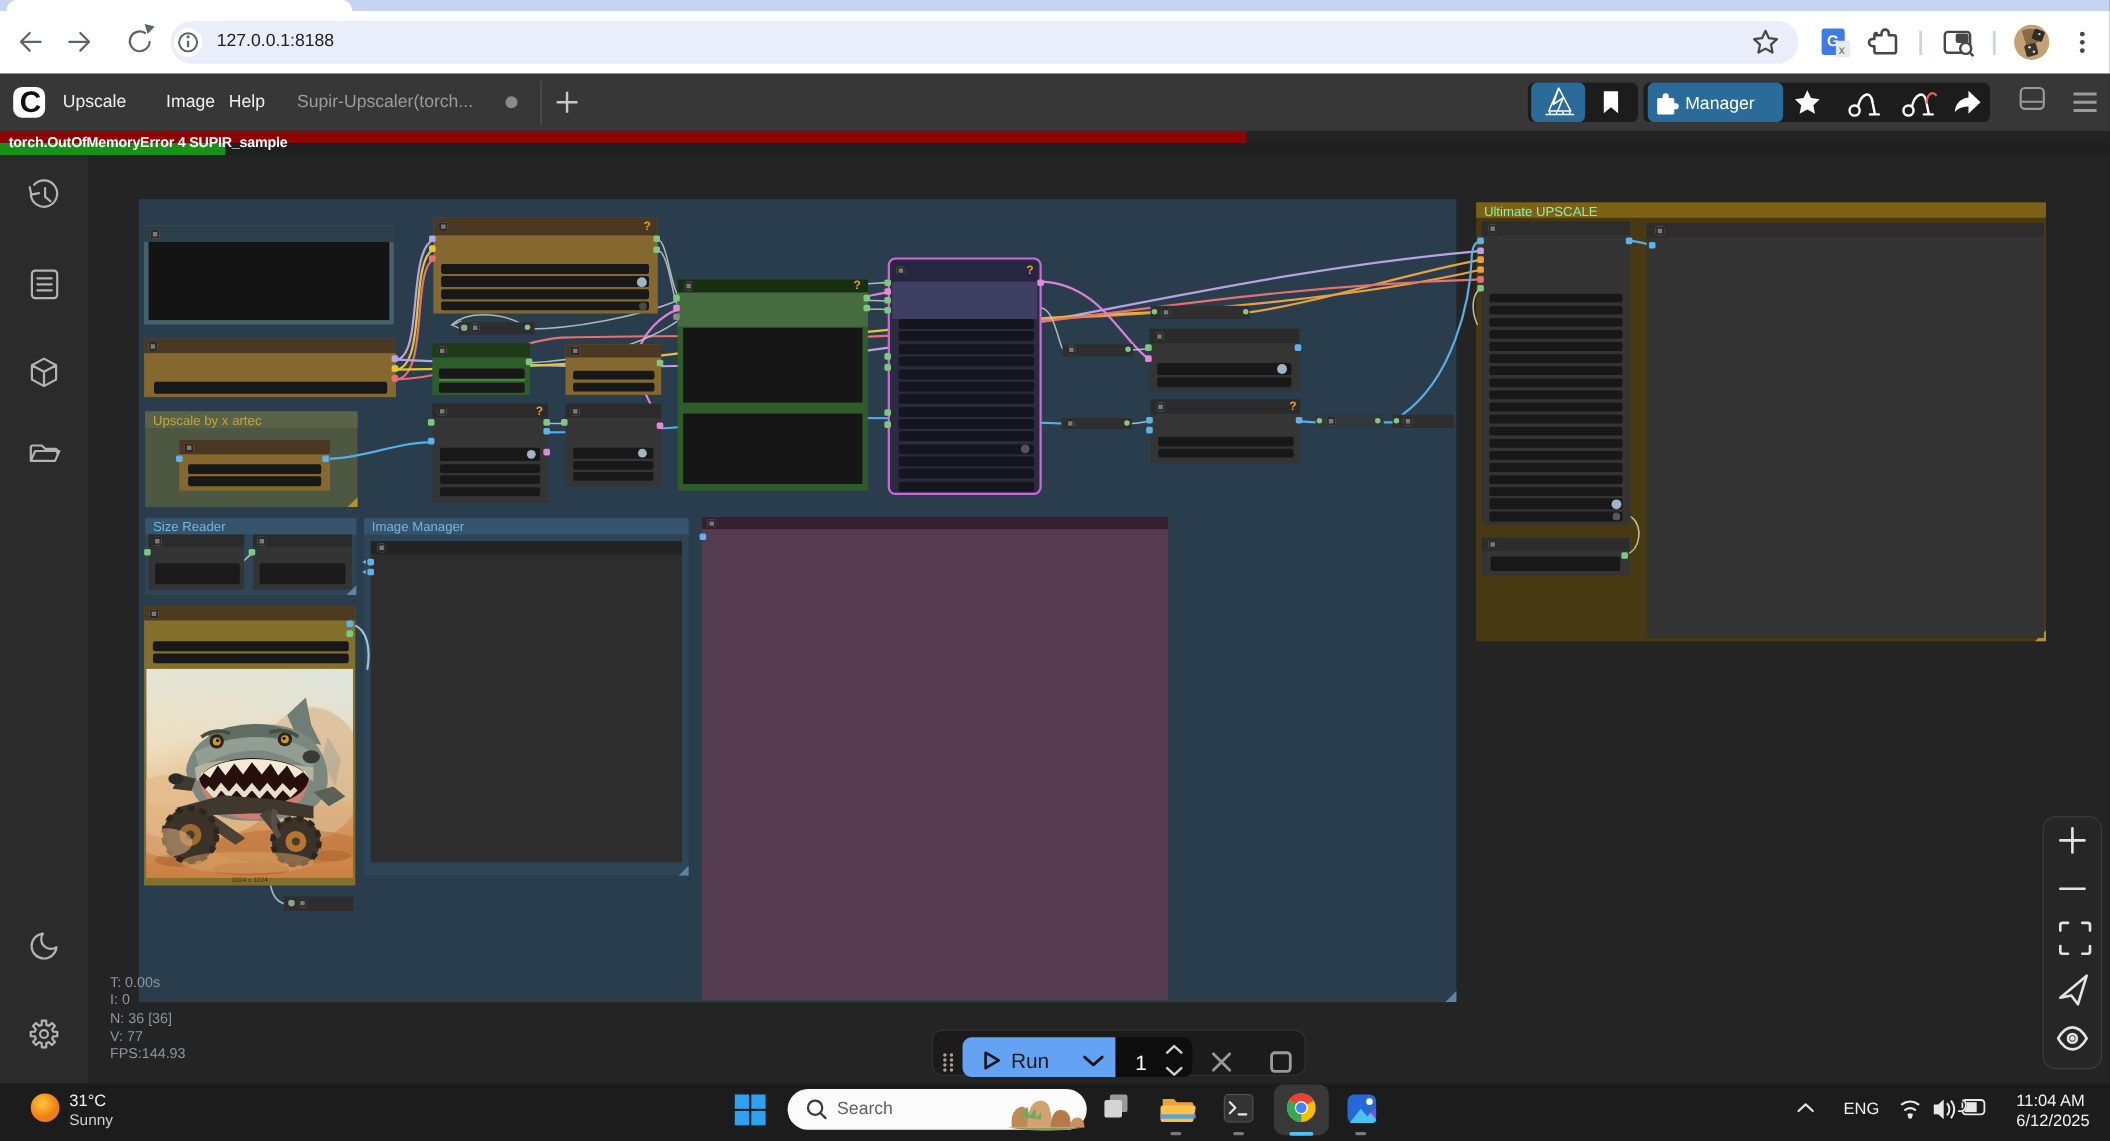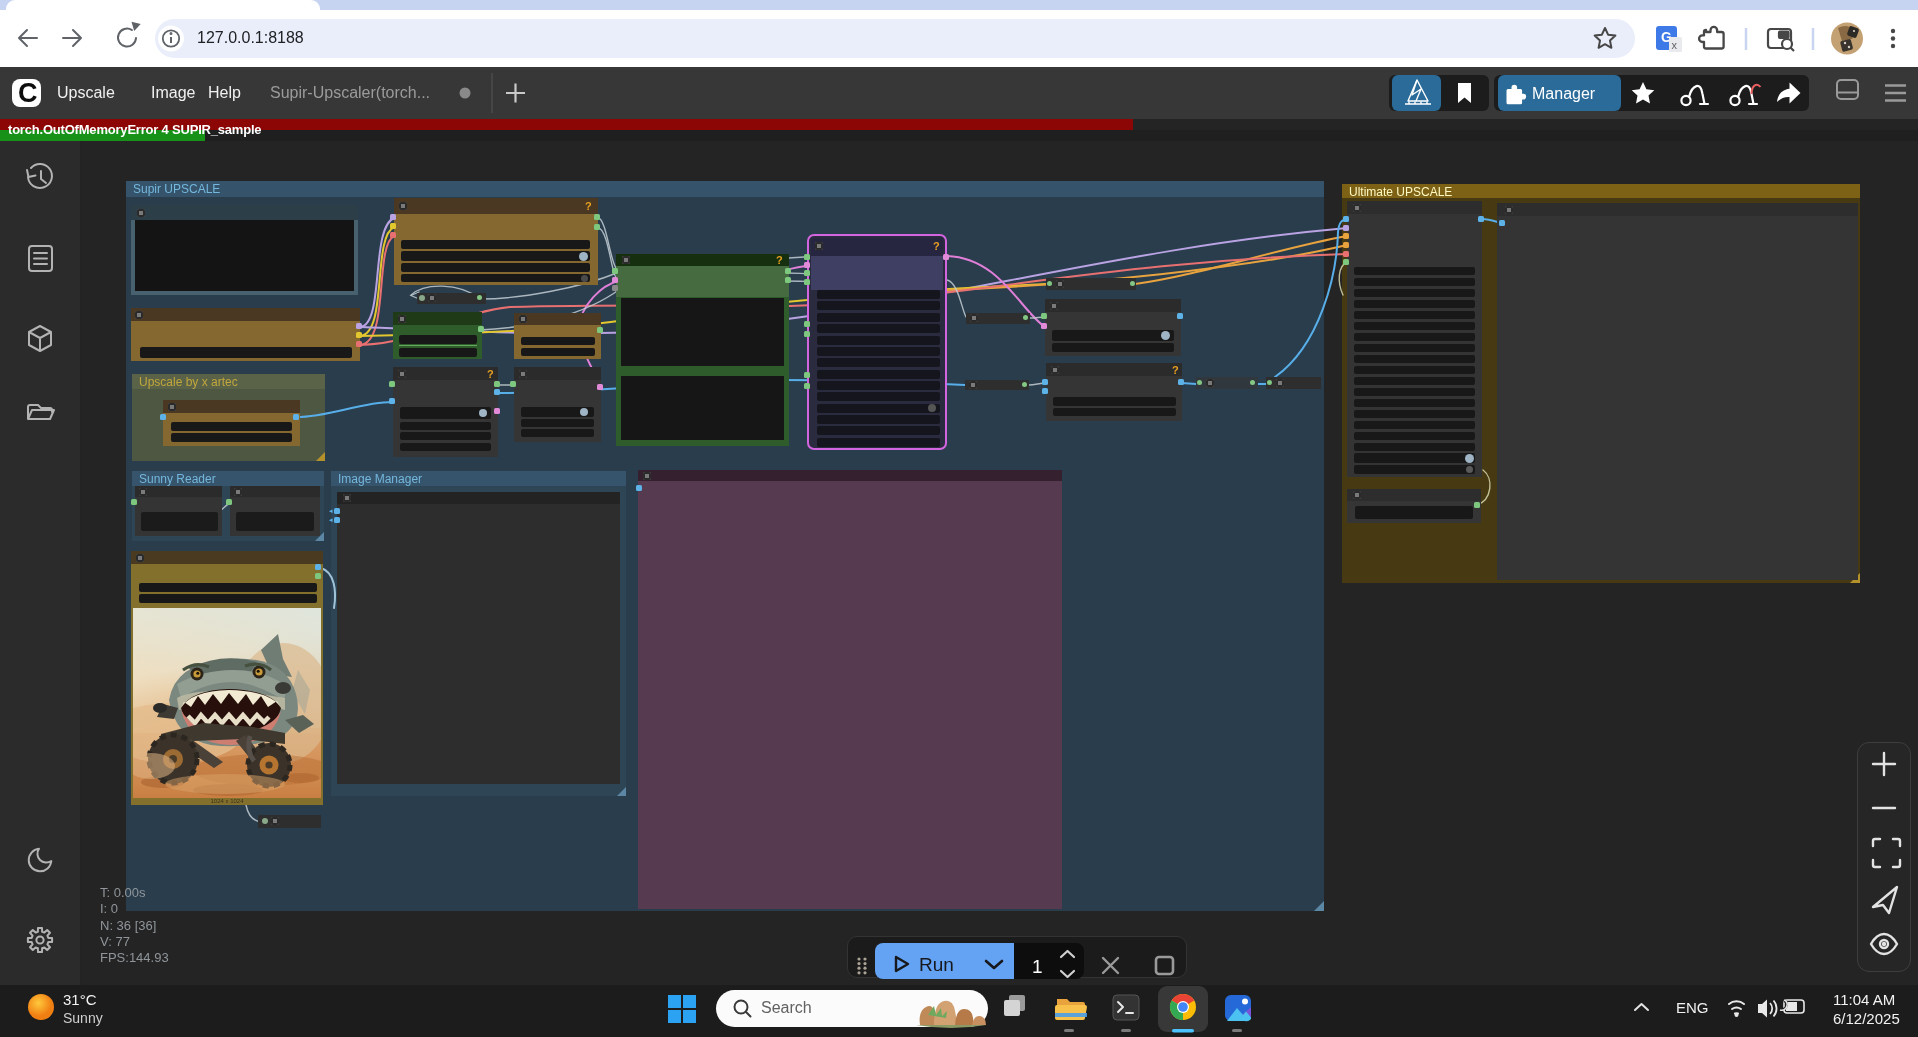--- a/index.html
+++ b/index.html
@@ -161,33 +161,32 @@
       <path d="M40,185 l11,6 v13 l-11,6 -11,-6 v-13 z M29,191 l11,6 11,-6 M40,197 v13"></path>
       <path d="M28,278 v-12 a2,2 0 0 1 2,-2 h8 l3,3 h9 a2,2 0 0 1 2,2 v2 M28,278 l4,-9 h22 l-4,9 z"></path>
       <path d="M51.3,720 A11.3,11.3 0 1 1 39,707.8 A8.8,8.8 0 0 0 51.3,720 Z"></path>
       <path d="M48.3,796.9 L52.1,797.0 L52.1,801.0 L48.3,801.1 L47.4,803.4 L50.0,806.2 L47.2,809.0 L44.4,806.4 L42.1,807.3 L42.0,811.1 L38.0,811.1 L37.9,807.3 L35.6,806.4 L32.8,809.0 L30.0,806.2 L32.6,803.4 L31.7,801.1 L27.9,801.0 L27.9,797.0 L31.7,796.9 L32.6,794.6 L30.0,791.8 L32.8,789.0 L35.6,791.6 L37.9,790.7 L38.0,786.9 L42.0,786.9 L42.1,790.7 L44.4,791.6 L47.2,789.0 L50.0,791.8 L47.4,794.6 Z" stroke-width="2" stroke-linejoin="round"></path>
       <circle cx="40" cy="799" r="3.6" stroke-width="2"></circle>
     </g>
   </svg>
 
   <div id="groups">
     <div class="group" style="left:126px;top:181px;width:1198px;height:730px;background:#293d4d;z-index:1">
-      <div class="gtitle" style="height:16px;background:#35536b;color:#74b7dc">Supir UPSCALE</div>
       <div class="abs" style="right:0;bottom:0;border-left:10px solid transparent;border-bottom:10px solid #5b87a5"></div>
     </div>
     <div class="group" style="left:1342px;top:184px;width:518px;height:399px;background:#473a12;z-index:1">
-      <div class="gtitle" style="height:14px;background:#7d6114;color:#fef9c3">Ultimate UPSCALE</div>
+      <div class="gtitle" style="height:14px;background:#7d6114;color:#86efac">Ultimate UPSCALE</div>
       <div class="abs" style="right:0;bottom:0;border-left:10px solid transparent;border-bottom:10px solid #b4912a"></div>
     </div>
     <div class="group" style="left:132px;top:374px;width:193px;height:87px;background:#4e5741;z-index:1">
       <div class="gtitle" style="height:15px;background:#5a6347;color:#c2a63e">Upscale by x artec</div>
       <div class="abs" style="right:0;bottom:0;border-left:9px solid transparent;border-bottom:9px solid #b4912a"></div>
     </div>
     <div class="group" style="left:132px;top:471px;width:192px;height:70px;background:#2e4556;z-index:1">
-      <div class="gtitle" style="height:15px;background:#36546c;color:#74b7dc">Sunny Reader</div>
+      <div class="gtitle" style="height:15px;background:#36546c;color:#74b7dc">Size Reader</div>
       <div class="abs" style="right:0;bottom:0;border-left:9px solid transparent;border-bottom:9px solid #5b87a5"></div>
     </div>
     <div class="group" style="left:331px;top:471px;width:295px;height:325px;background:#2e4556;z-index:1">
       <div class="gtitle" style="height:15px;background:#36546c;color:#74b7dc">Image Manager</div>
       <div class="abs" style="right:0;bottom:0;border-left:9px solid transparent;border-bottom:9px solid #5b87a5"></div>
     </div>
   </div>
   <svg class="abs" id="links" viewBox="0 0 1918 1037" fill="none">
     <g stroke-width="2" stroke-linecap="round">
       <path d="M360,327 C385,325 370,228 394,218" stroke="#b9a3e3"></path>

